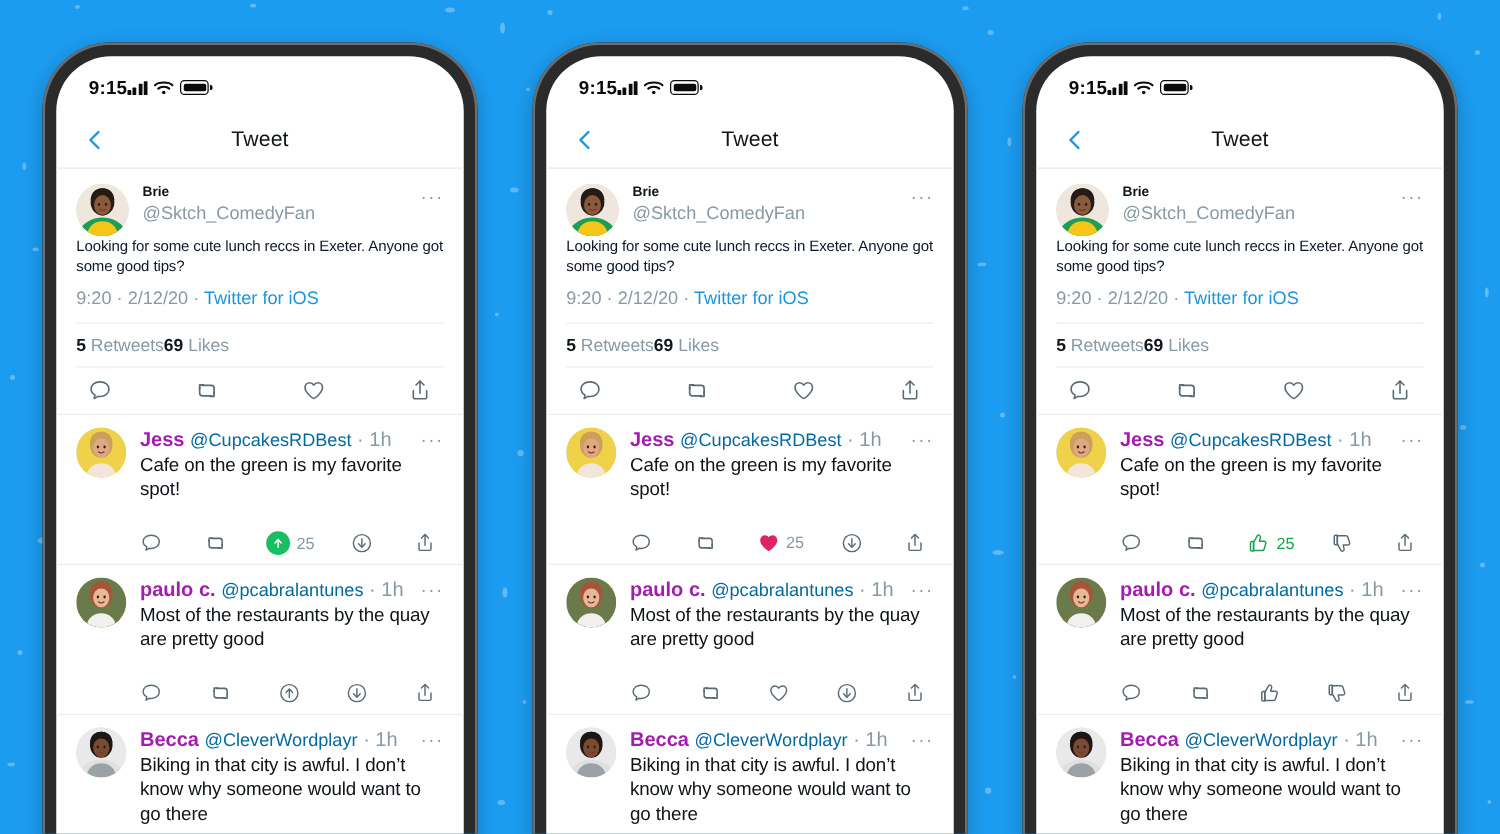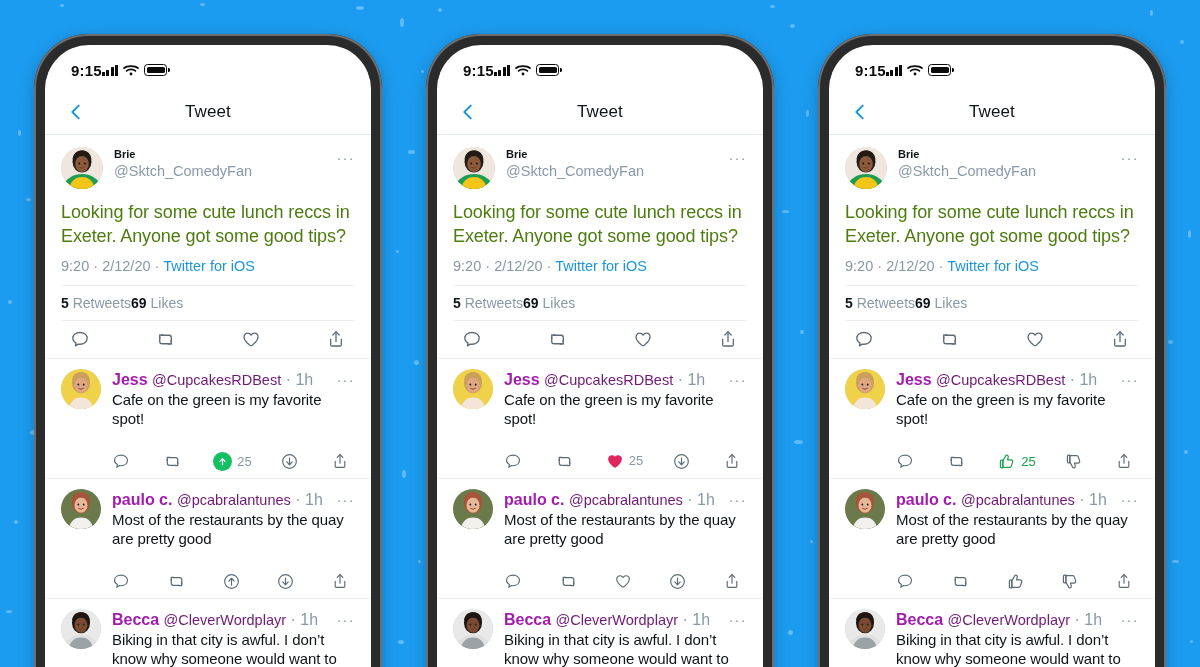--- a/index.html
+++ b/index.html
@@ -123,24 +123,23 @@
   .mt-names { margin-left: 11px; flex: 1 1 auto; padding-top: 1px; }
   .mt-name {
     font-size: 11px; font-weight: 700; color: #0f1419; line-height: 1.25;
   }
   .mt-handle { font-size: 14.5px; color: #8899a6; line-height: 1.3; }
   .dots {
     color: #8899a6; font-size: 15px; letter-spacing: 1.2px;
     flex: 0 0 auto; padding-top: 2px;
   }
   .mt-text {
-    font-size: 18px;
+    font-size: 12px;
     line-height: 1.36;
-    color: #4d7c0f;
-    margin-top: 11px;
+    color: #0f172a;
     letter-spacing: -.1px;
   }
   .mt-meta {
     font-size: 14.5px;
     color: #8899a6;
     margin-top: 9px;
     padding-bottom: 11px;
     border-bottom: 1px solid #eaeef0;
   }
   .mt-meta a { color: #1b95e0; text-decoration: none; }
@@ -165,21 +164,21 @@
   .reply {
     display: flex;
     padding: 10px 16px 7px 16px;
     border-bottom: 1px solid #eaeef0;
   }
   .reply .avatar { width: 40px; height: 40px; flex: 0 0 40px; }
   .r-body { flex: 1 1 auto; margin-left: 11px; min-width: 0; }
   .r-head { display: flex; align-items: baseline; }
   .r-head .line { flex: 1 1 auto; min-width: 0; white-space: nowrap; overflow: hidden; }
   .r-name { font-size: 16px; font-weight: 700; color: #a21caf; }
-  .r-handle { font-size: 14.5px; color: #701a75; }
+  .r-handle { font-size: 14.5px; color: #0369a1; }
   .r-time { font-size: 16px; color: #8899a6; }
   .r-text {
     font-size: 15px;
     line-height: 1.3;
     color: #0f1419;
     margin-top: 1px;
     letter-spacing: -.1px;
   }
   .r-actions {
     display: flex;

